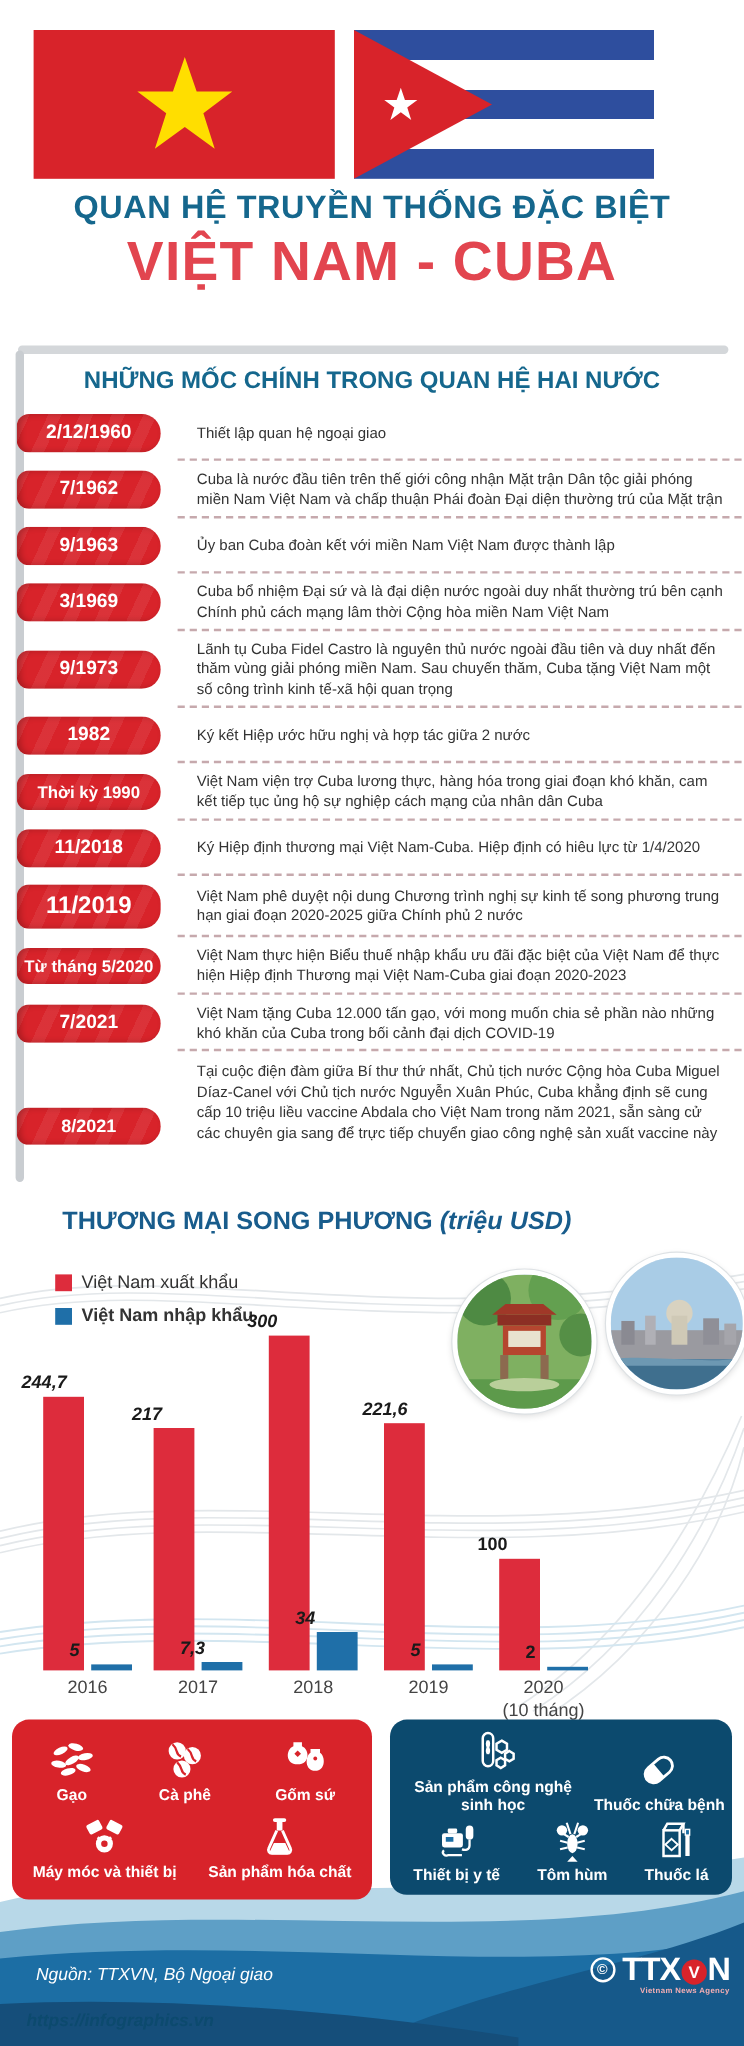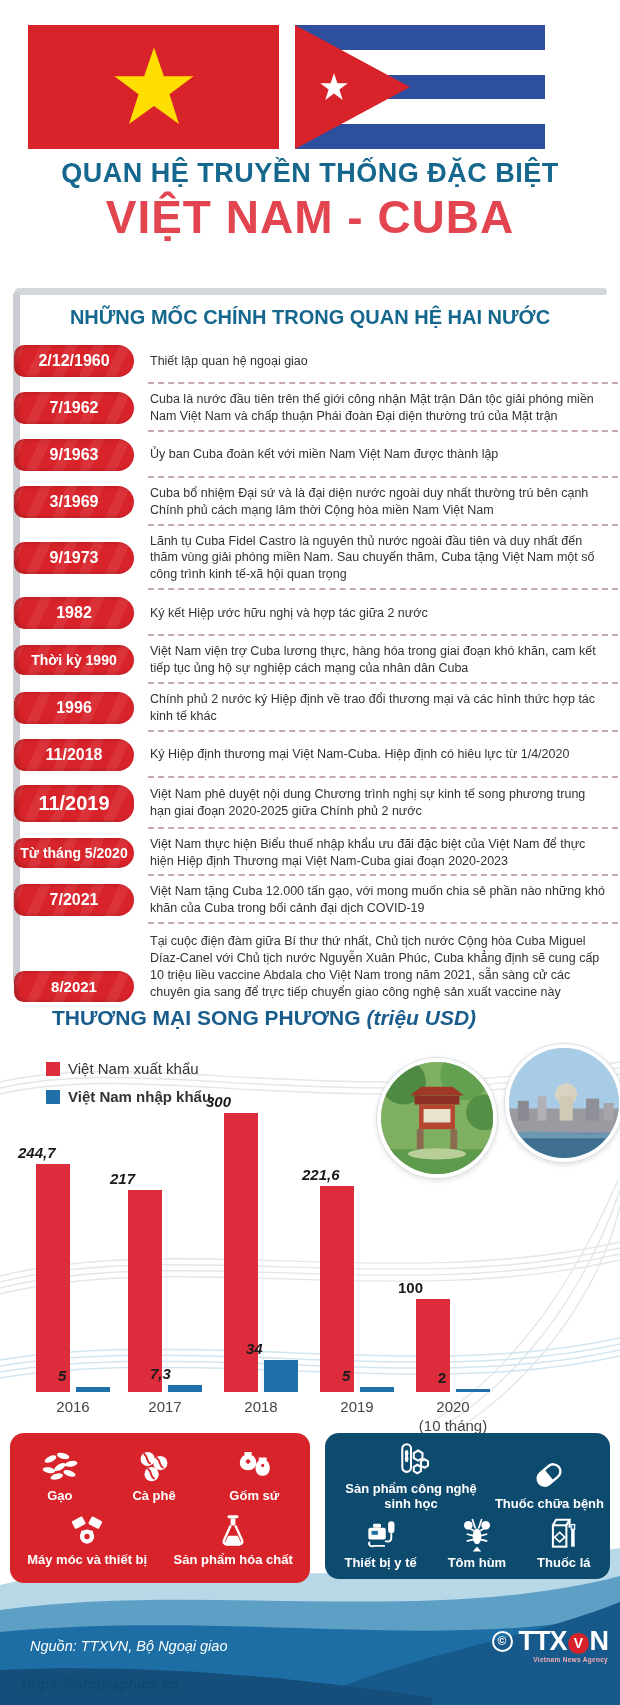--- a/index.html
+++ b/index.html
@@ -25,21 +25,21 @@
              font-size:20px;font-weight:800;}
   .t-rows{position:absolute;top:338px;left:0;width:620px;}
   .t-row{position:relative;display:flex;align-items:center;padding:7px 0;}
   .t-row:not(:last-child)::after{content:'';position:absolute;left:148px;right:2px;bottom:0;
       border-bottom:2px dashed #c6a9ad;}
   .t-badge-col{width:140px;flex:0 0 140px;display:flex;justify-content:flex-start;}
   .t-badge{margin-left:14px;width:120px;box-sizing:border-box;background:#d8232a;color:#fff;
       font-weight:800;text-align:center;padding:7px 2px;border-radius:10px 16px 16px 10px;
       position:relative;box-shadow:inset 3px 0 5px rgba(0,0,0,.22);
       background-image:repeating-linear-gradient(115deg,rgba(255,255,255,.07) 0 10px,rgba(0,0,0,0) 10px 24px);}
-  .t-text{flex:1;margin-left:10px;padding-right:14px;color:#333333;font-size:12.5px;line-height:1.35;}
+  .t-text{flex:1;margin-left:24px;padding-right:14px;color:#333333;font-size:12.5px;line-height:1.35;}
   
   .chart-title{position:absolute;top:1006px;left:0;width:528px;text-align:center;color:#185c8c;font-size:21px;}
   .chart-title .b{font-weight:800;}
   .chart-title .u{font-style:italic;font-weight:600;}
   .chart{position:absolute;left:0;top:1030px;width:620px;height:400px;}
   .chart svg.deco{position:absolute;left:0;top:0;}
   .legend-item{position:absolute;left:46px;display:flex;align-items:center;gap:8px;
       font-size:15px;color:#333;}
   .legend-swatch{width:14px;height:14px;display:inline-block;}
   .bar{position:absolute;}
@@ -128,26 +128,20 @@
         <div class="t-badge-col">
           <div class="t-badge" style="font-size: 16px;">1982</div>
         </div>
         <div class="t-text">Ký kết Hiệp ước hữu nghị và hợp tác giữa 2 nước</div>
       </div>
       <div class="t-row">
         <div class="t-badge-col">
           <div class="t-badge" style="font-size: 14px;">Thời kỳ 1990</div>
         </div>
         <div class="t-text">Việt Nam viện trợ Cuba lương thực, hàng hóa trong giai đoạn khó khăn, cam kết tiếp tục ủng hộ sự nghiệp cách mạng của nhân dân Cuba</div>
-      </div>
-      <div class="t-row">
-        <div class="t-badge-col">
-          <div class="t-badge" style="font-size: 16px;">1996</div>
-        </div>
-        <div class="t-text">Chính phủ 2 nước ký Hiệp định về trao đổi thương mại và các hình thức hợp tác kinh tế khác</div>
       </div>
       <div class="t-row">
         <div class="t-badge-col">
           <div class="t-badge" style="font-size: 16px;">11/2018</div>
         </div>
         <div class="t-text">Ký Hiệp định thương mại Việt Nam-Cuba. Hiệp định có hiêu lực từ 1/4/2020</div>
       </div>
       <div class="t-row">
         <div class="t-badge-col">
           <div class="t-badge" style="font-size: 20px;">11/2019</div>

